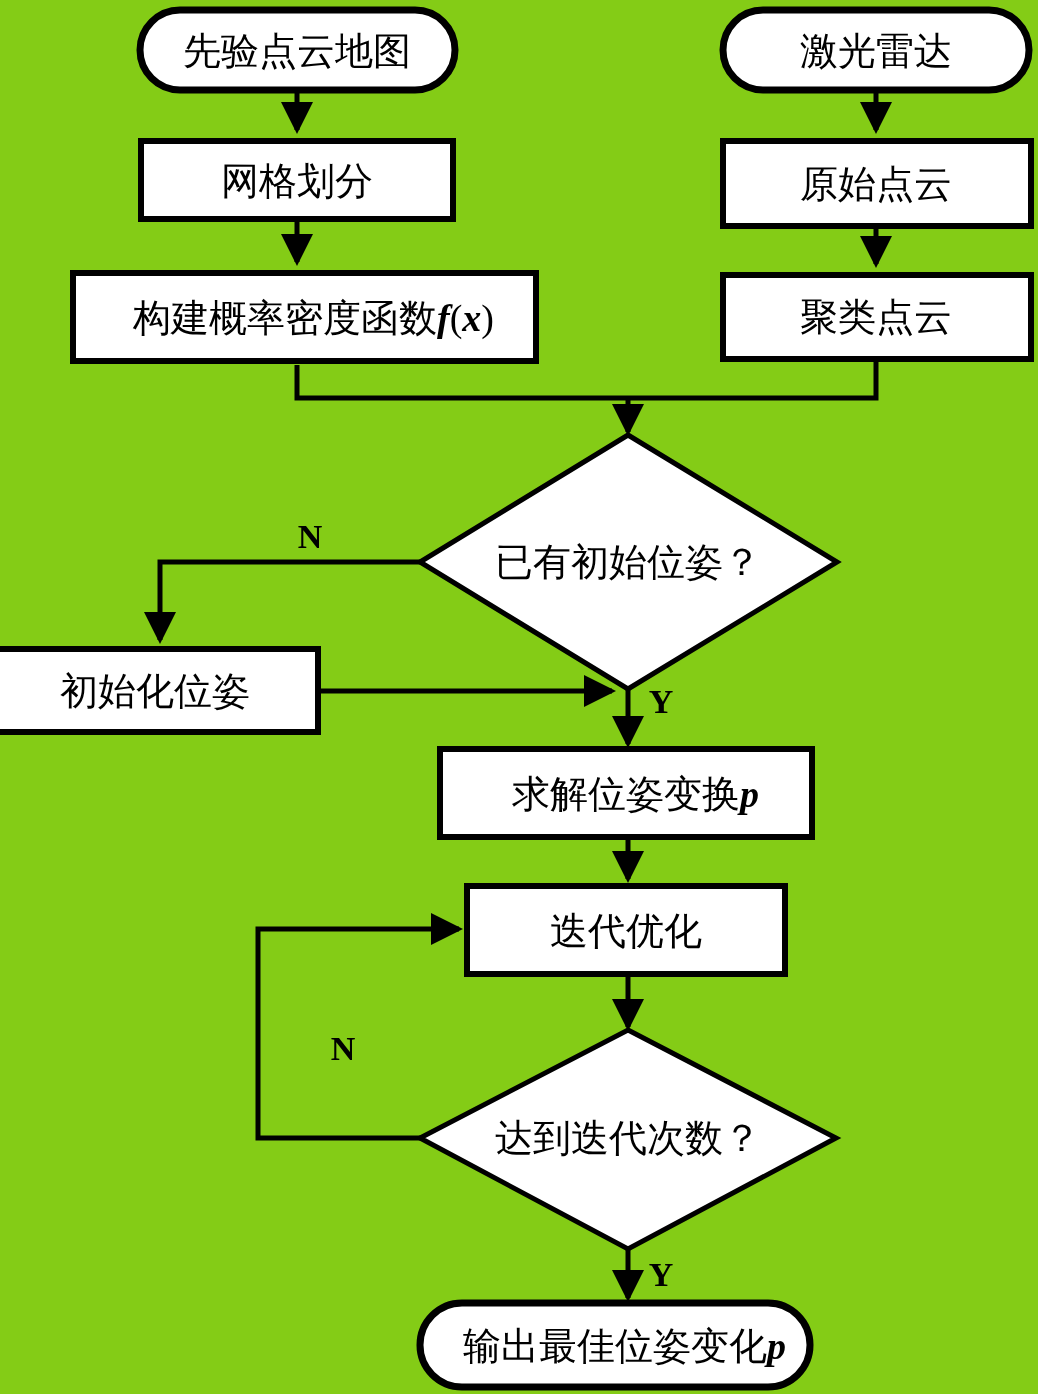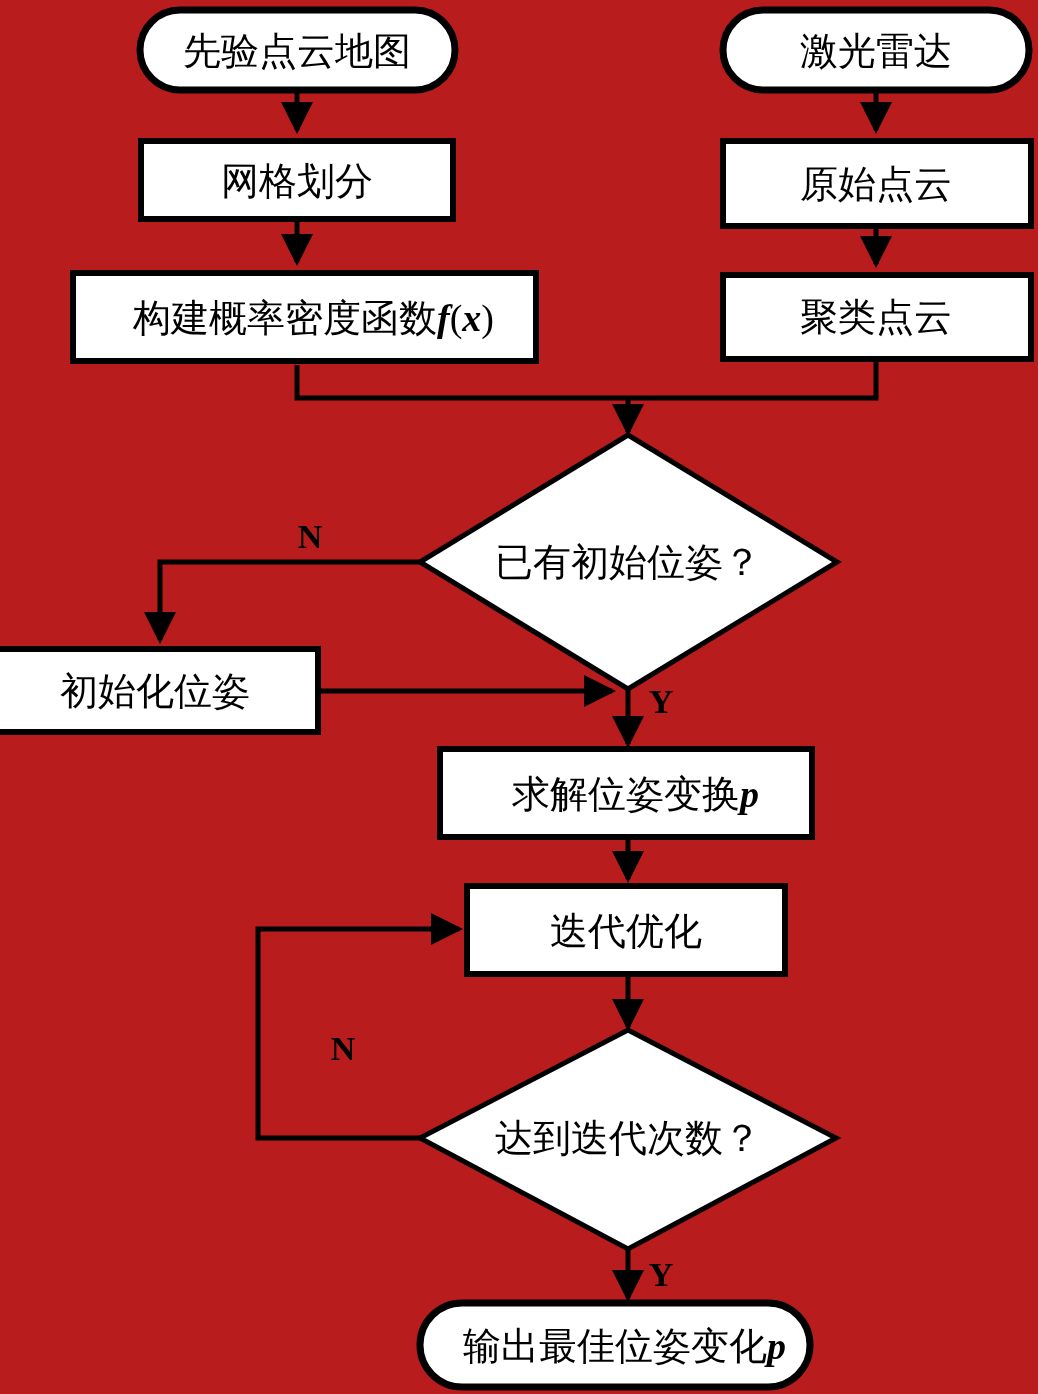--- a/index.html
+++ b/index.html
@@ -10,21 +10,21 @@
   body {
     width: 1038px;
     height: 1394px;
     font-family: "Liberation Serif", "DejaVu Serif", serif;
     overflow: hidden;
   }
   #flowchart-root {
     position: relative;
     width: 1038px;
     height: 1394px;
-    background: #b91c1c;
+    background: #84cc16;
   }
   svg#flow-svg {
     position: absolute;
     top: 0;
     left: 0;
     width: 1038px;
     height: 1394px;
     display: block;
   }
   .node-shape {

